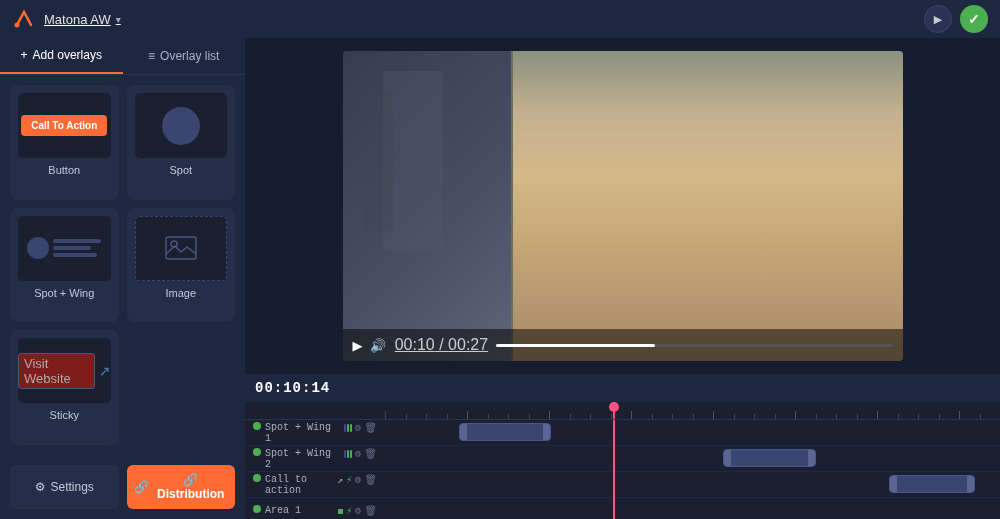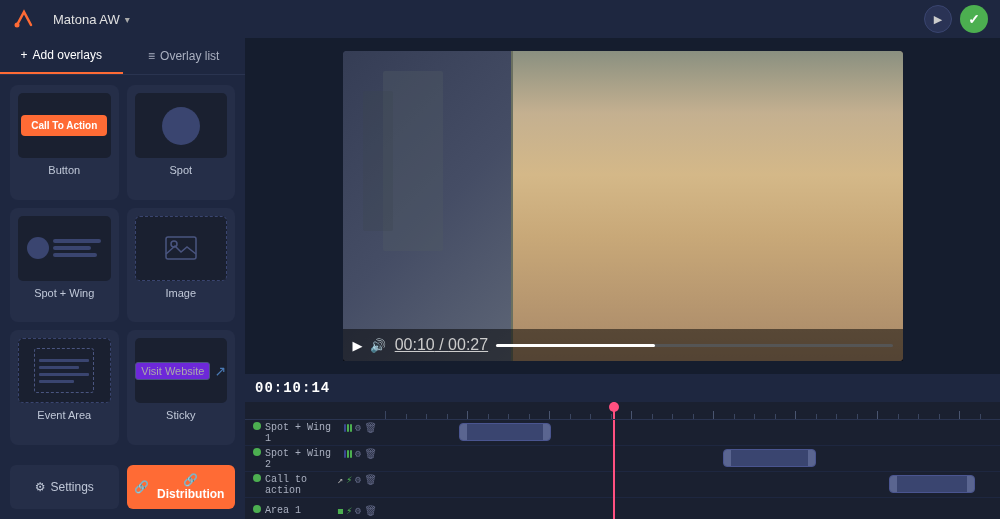--- a/index.html
+++ b/index.html
@@ -21,21 +21,22 @@
       height: 38px;
       display: flex;
       align-items: center;
       justify-content: space-between;
       padding: 0 12px;
       flex-shrink: 0;
     }
     .topbar-left {
       display: flex;
       align-items: center;
-      gap: 17px;
+      gap: 8px;
+      text-decoration: underline;
     }
     .logo-icon {
       width: 24px;
       height: 24px;
     }
     .brand-dropdown {
       display: flex;
       align-items: center;
       gap: 5px;
       cursor: pointer;
@@ -216,24 +217,24 @@
     .sticky-preview {
       background: #1a2030;
       border-radius: 5px;
     }
     .sticky-inner {
       display: flex;
       align-items: center;
       gap: 4px;
     }
     .sticky-small-btn {
-      background: #6d28d9;
+      background: #7f1d1d;
       border: 1px solid #4a5580;
       border-radius: 3px;
-      font-size: 11px;
+      font-size: 13px;
       padding: 2px 5px;
       color: #aaa;
     }
 
     
     .bottom-btns {
       padding: 10px;
       display: flex;
       gap: 8px;
     }
@@ -479,31 +480,20 @@
             <svg width="32" height="24" viewBox="0 0 32 24">
               <rect x="1" y="1" width="30" height="22" rx="2" fill="none" stroke="#4a5580" stroke-width="1.5"></rect>
               <circle cx="9" cy="8" r="3" fill="none" stroke="#4a5580" stroke-width="1.5"></circle>
               <polyline points="1,18 10,10 16,16 22,11 31,18" fill="none" stroke="#4a5580" stroke-width="1.5"></polyline>
             </svg>
           </div>
         </div>
         <span class="overlay-label">Image</span>
       </div>
 
-      <div class="overlay-item">
-        <div class="overlay-preview event-preview" style="width:100%;height:65px;display:flex;align-items:center;justify-content:center;">
-          <div style="width:60px;height:45px;border:1.5px dashed #4a5580;border-radius:3px;display:flex;flex-direction:column;justify-content:center;gap:4px;padding:4px;">
-            <div style="height:3px;background:#3a4570;border-radius:1px;"></div>
-            <div style="height:3px;background:#3a4570;border-radius:1px;width:80%;"></div>
-            <div style="height:3px;background:#3a4570;border-radius:1px;"></div>
-            <div style="height:3px;background:#3a4570;border-radius:1px;width:70%;"></div>
-          </div>
-        </div>
-        <span class="overlay-label">Event Area</span>
-      </div>
 
       <div class="overlay-item">
         <div class="overlay-preview sticky-preview" style="width:100%;height:65px;display:flex;align-items:center;justify-content:center;background:#1a2030;border-radius:5px;">
           <div class="sticky-inner">
             <div class="sticky-small-btn">Visit Website</div>
             <span style="font-size:14px;color:#4a7ab5;">↗</span>
           </div>
         </div>
         <span class="overlay-label">Sticky</span>
       </div>

